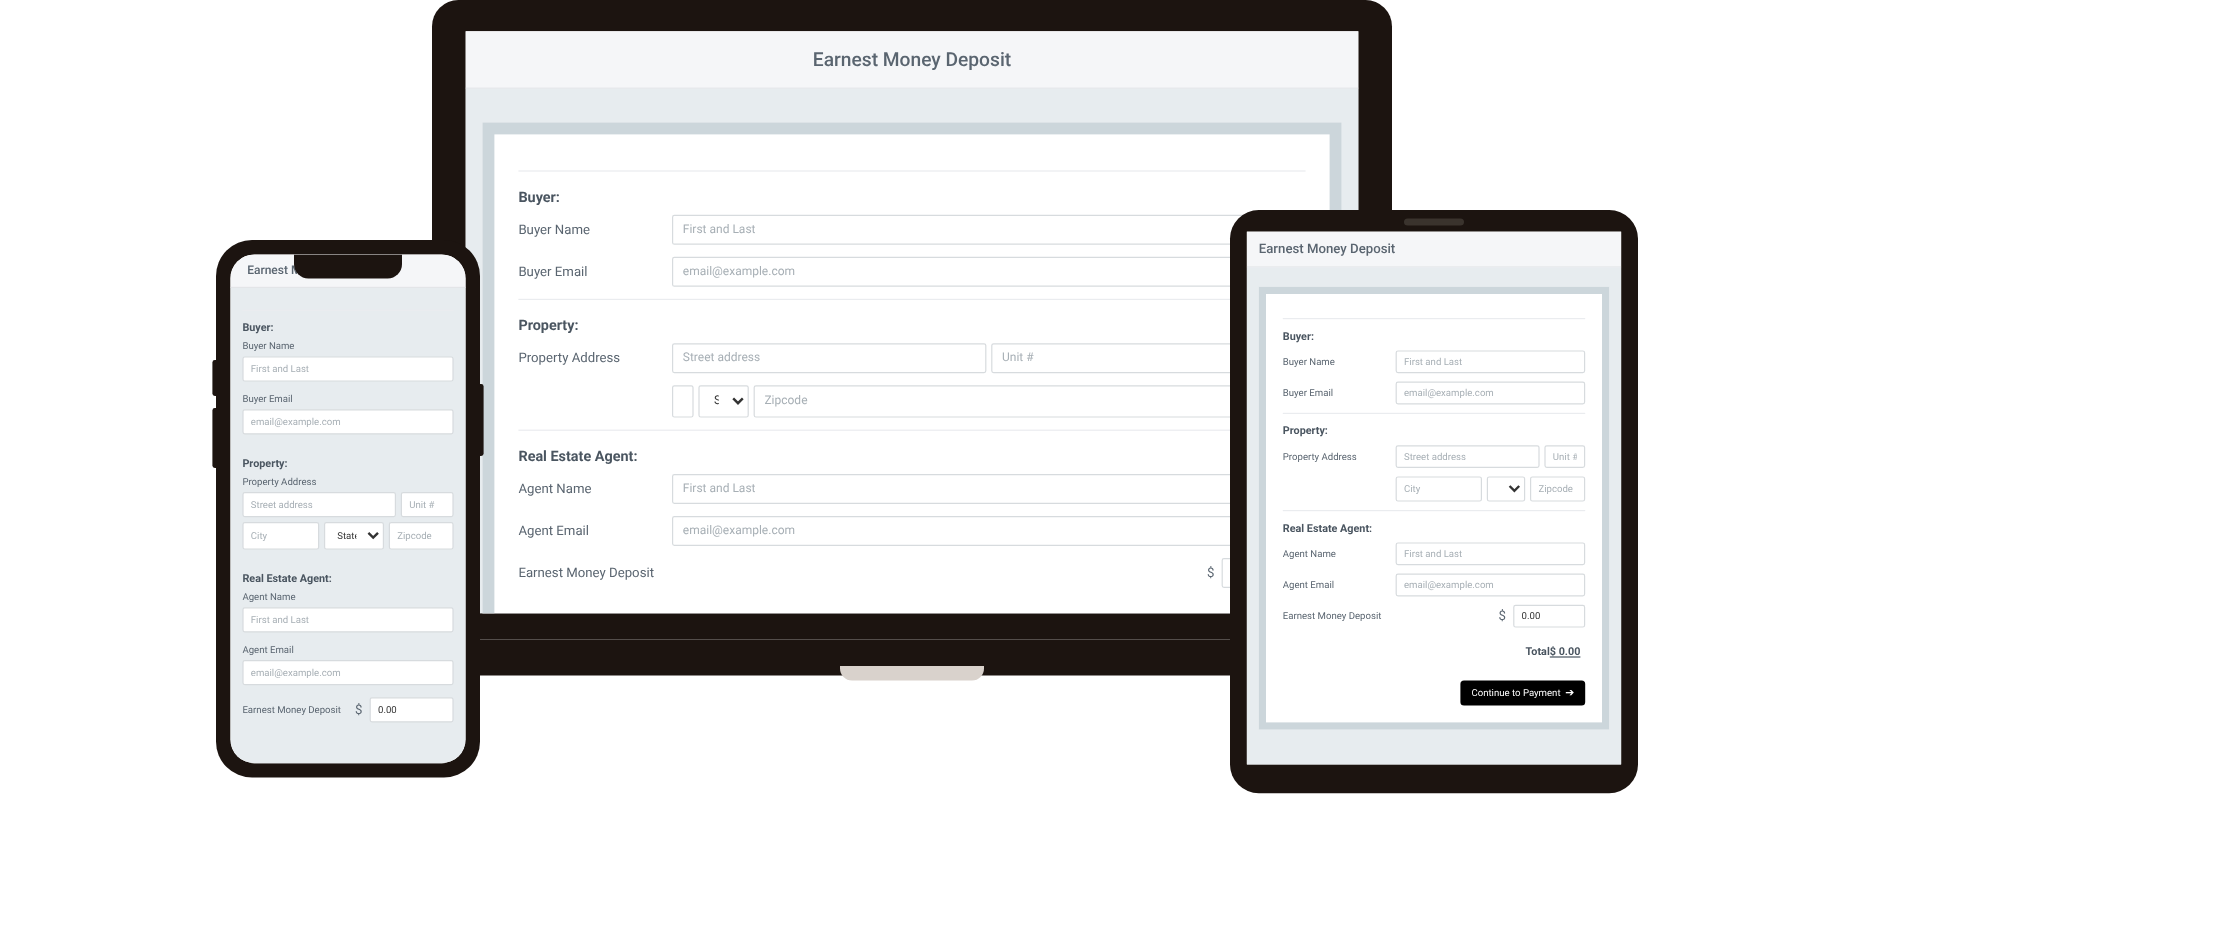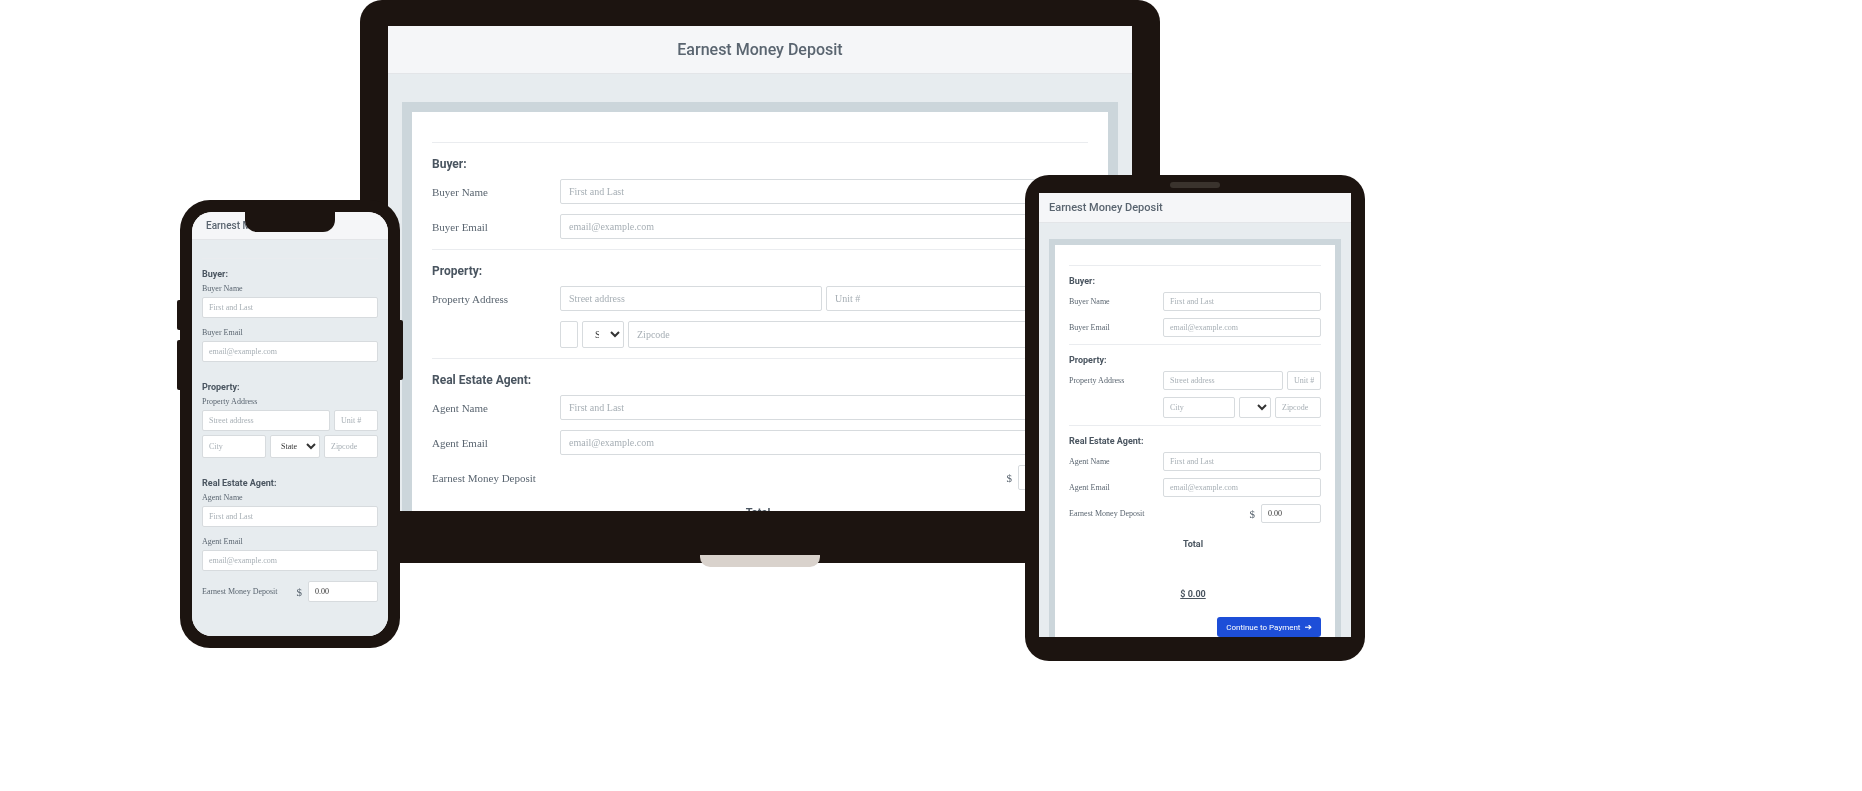--- a/index.html
+++ b/index.html
@@ -41,21 +41,21 @@
   .form-card { background: #fff; border: 10px solid #ccd6db; padding: 30px 20px 20px 20px; }
   .tablet .form-card { border-width: 6px; padding: 20px 14px 14px 14px; }
   .phone .form-card { border: none; padding: 0 4px; background: transparent; }
 
   .section-title { color: #4a5560; font-weight: 700; font-size: 12px; border-top: 1px solid #eaecef; padding-top: 14px; margin-bottom: 8px; }
   .laptop .section-title { font-size: 12px; }
   .tablet .section-title { font-size: 9px; padding-top: 10px; margin-bottom: 6px; }
   .phone .section-title { font-size: 9px; padding-top: 10px; margin-bottom: 5px; border-top: none; }
   .section-title.first { border-top: 1px solid #eaecef; }
 
-  .form-row { display: flex; align-items: center; margin-bottom: 10px; gap: 10px; font-family: Liberation Serif, serif; }
+  .form-row { display: flex; align-items: center; margin-bottom: 10px; gap: 10px; }
   .laptop .form-row { margin-bottom: 10px; }
   .tablet .form-row { margin-bottom: 7px; gap: 8px; }
   .phone .form-row { flex-direction: column; align-items: stretch; gap: 4px; margin-bottom: 10px; }
 
   .form-label { color: #5a6570; font-size: 11px; flex: 0 0 110px; }
   .laptop .form-label { flex: 0 0 118px; font-size: 11px; }
   .tablet .form-label { flex: 0 0 86px; font-size: 8px; }
   .phone .form-label { flex: none; font-size: 8px; }
 
   .input-wrap { flex: 1; display: flex; gap: 4px; }
@@ -78,27 +78,27 @@
   .phone .addr-unit { width: 44px; }
 
   .money-row .input-wrap { justify-content: flex-end; }
   .money-sym { color: #5a6570; font-size: 11px; align-self: center; margin-right: 2px; }
   .money-input { width: 70px !important; flex: none; }
   .tablet .money-input { width: 60px !important; }
   .phone .money-input { width: 70px !important; }
   .phone .money-row { flex-direction: row; align-items: center; }
   .phone .money-row .form-label { flex: 1; }
 
-  .total-row { display: flex; justify-content: flex-end; align-items: center; gap: 40px; margin-top: 16px; padding-right: 4px; flex-direction: column; }
+  .total-row { display: flex; justify-content: flex-end; align-items: center; margin-top: 16px; padding-right: 4px; }
   .total-label { color: #4a5560; font-weight: 700; font-size: 11px; }
   .total-value { color: #4a5560; font-weight: 700; font-size: 11px; text-decoration: underline; }
   .tablet .total-label, .tablet .total-value { font-size: 9px; }
 
   .btn-row { display: flex; justify-content: flex-end; margin-top: 18px; }
-  .continue-btn { background: #1d4ed8; color: #fff; border: none; border-radius: 3px; padding: 7px 12px; font-size: 11px; font-family: inherit; cursor: pointer; display: flex; align-items: center; gap: 4px; }
+  .continue-btn { background: #000000; color: #fff; border: none; border-radius: 3px; padding: 7px 12px; font-size: 11px; font-family: inherit; cursor: pointer; display: flex; align-items: center; gap: 4px; }
   .tablet .continue-btn { font-size: 8px; padding: 5px 9px; }
   .continue-icon { font-size: 9px; }
 </style>
 </head>
 <body>
 
 <div class="laptop">
   <div class="laptop-bezel">
     <div class="laptop-screen">
       <div class="app-header">Earnest Money Deposit</div>

